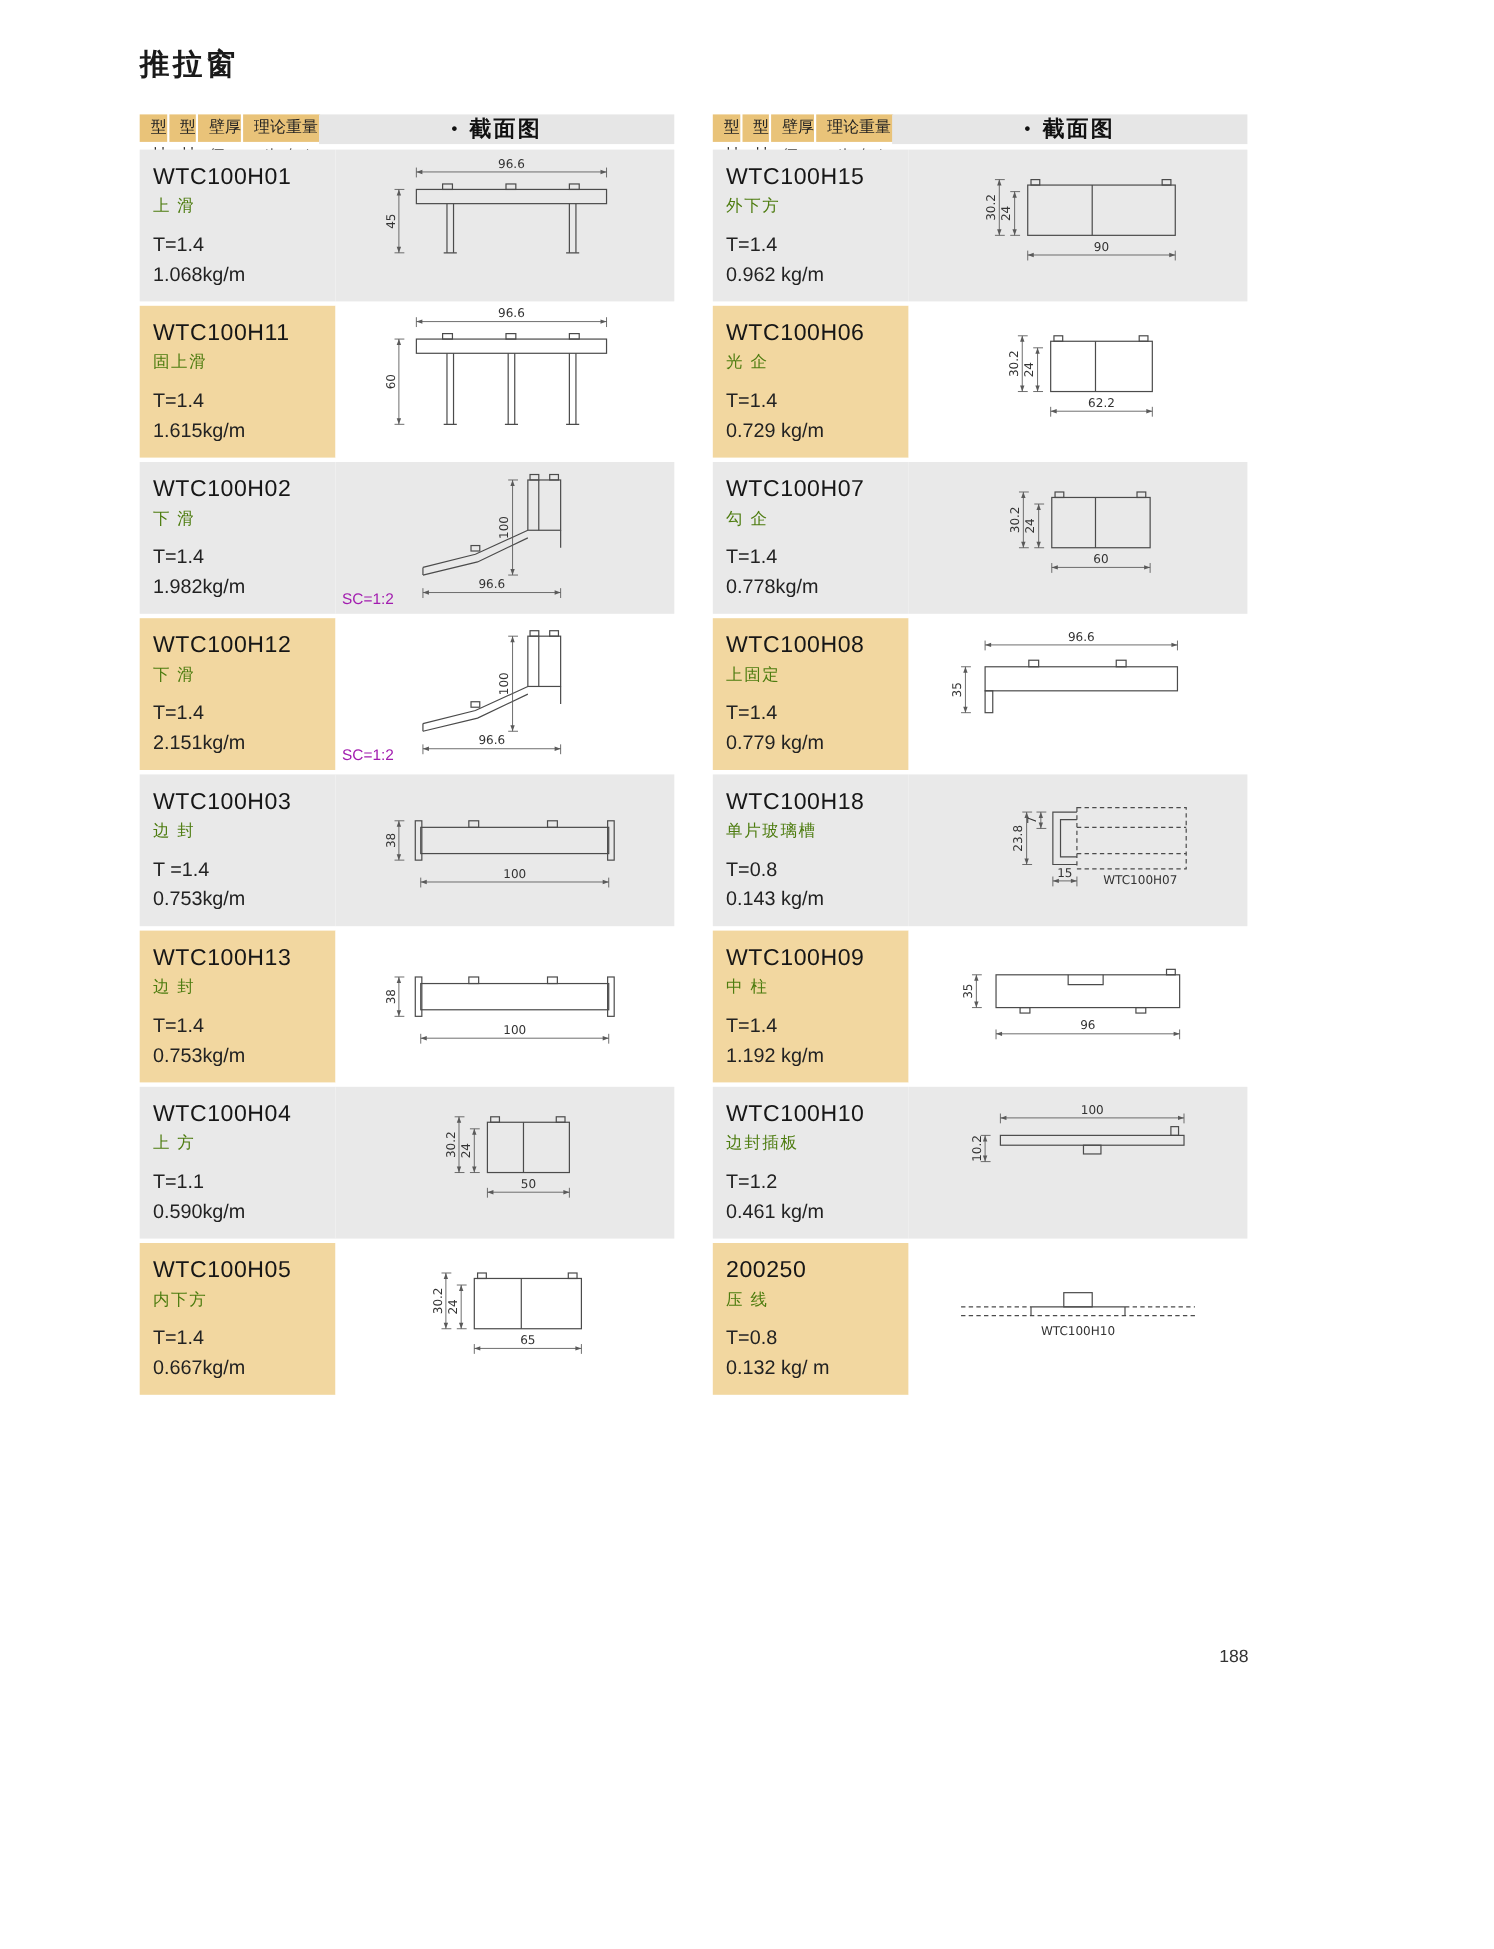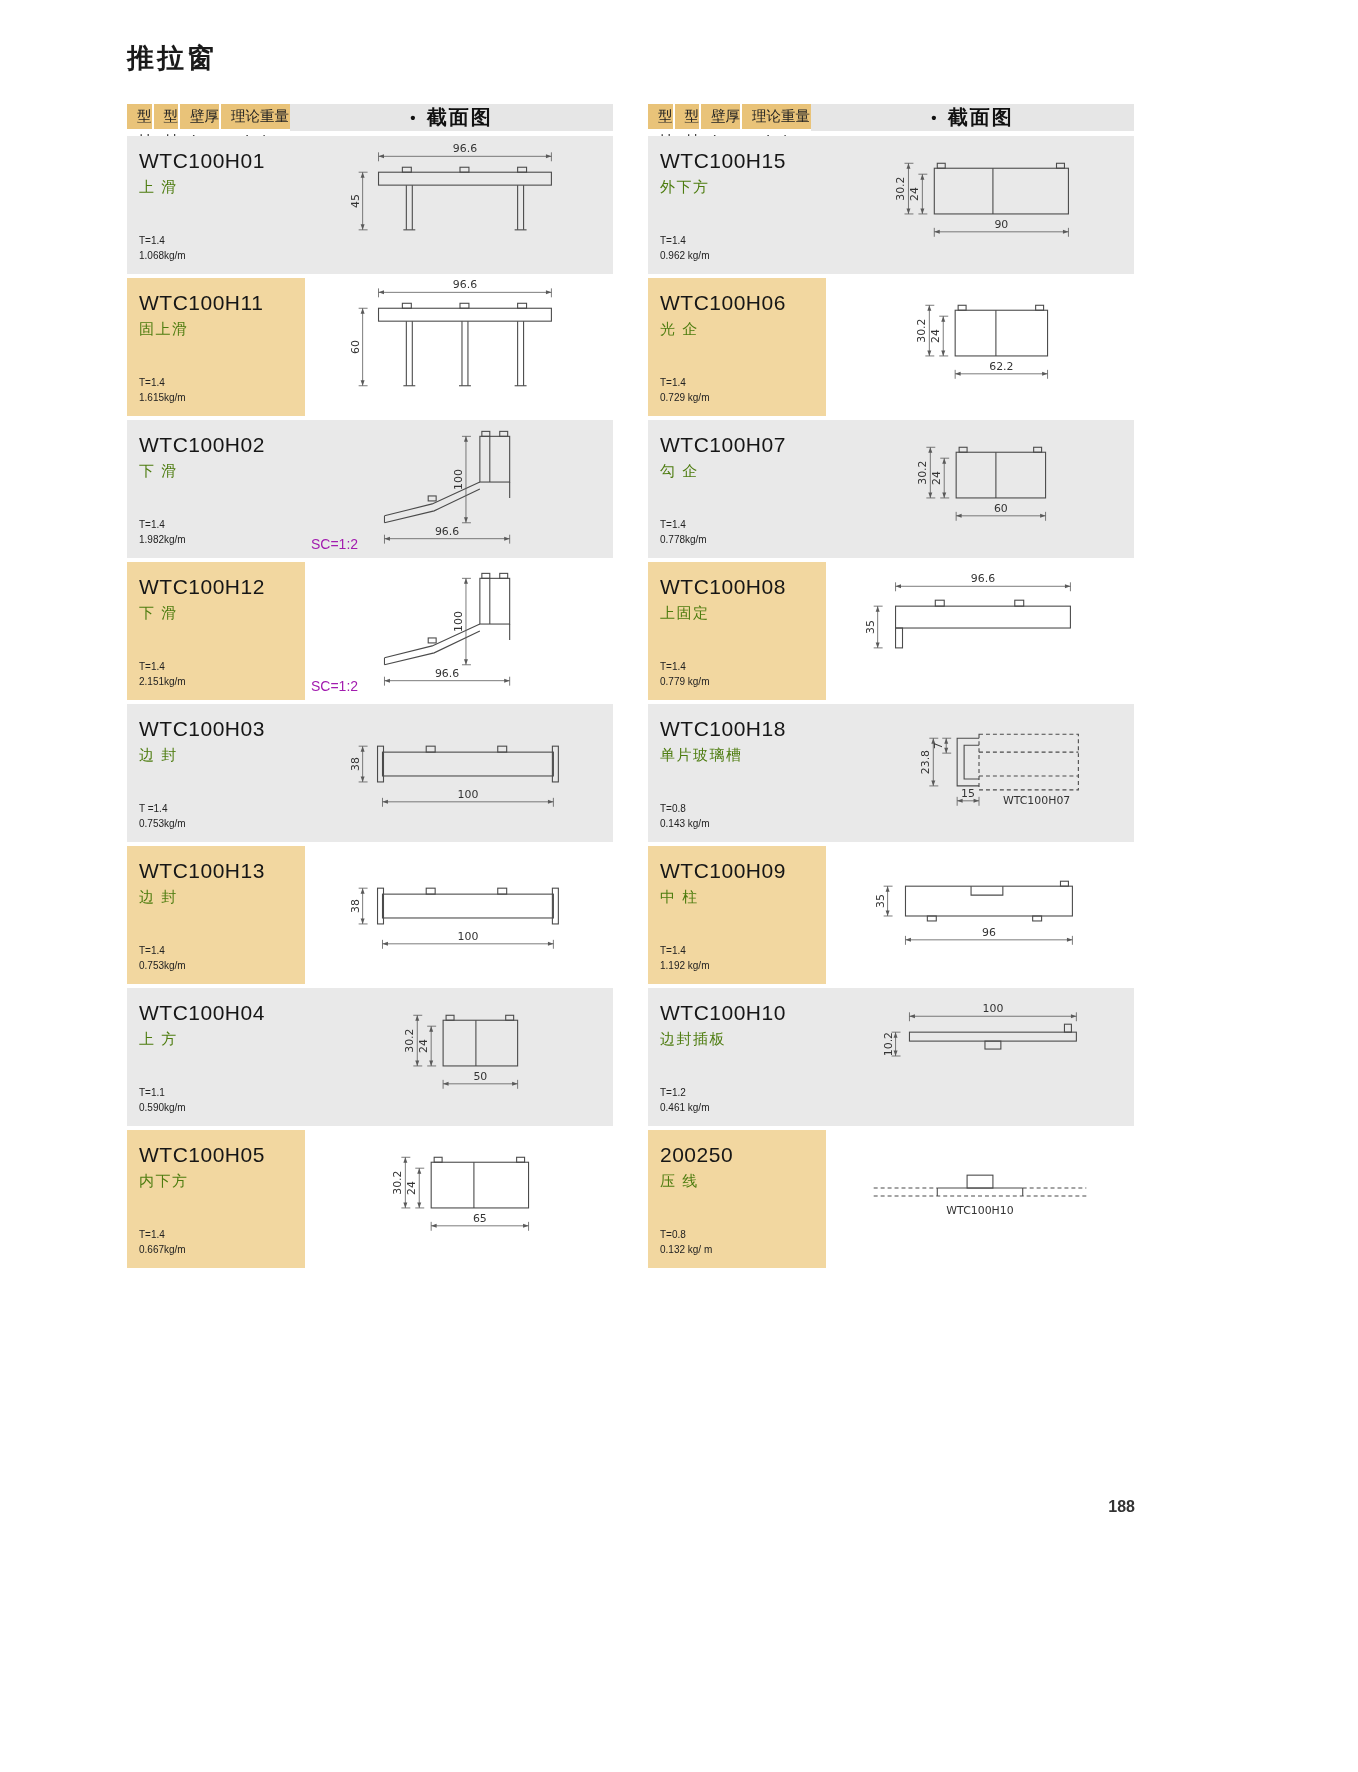--- a/index.html
+++ b/index.html
@@ -20,25 +20,25 @@
   .thead-section{flex:1;background:var(--head-gray,#e6e6e6);display:flex;align-items:center;justify-content:center;font-size:20px;font-weight:600;letter-spacing:2px;color:#111}
   .bullet{margin-right:9px;font-size:15px}
   .row{display:flex;height:138px;margin-bottom:4px}
   .row .info{width:178px;padding:13px 10px 11px 12px;display:flex;flex-direction:column}
   .row.gray .info{background:var(--row-gray,#e9e9e9)}
   .row.gray .draw{background:var(--row-gray,#e9e9e9)}
   .row.tan .info{background:var(--row-tan,#f2d7a0)}
   .row.tan .draw{background:#fff}
   .code{font-size:21px;font-weight:500;letter-spacing:.5px;color:#161616}
   .pname{font-size:15px;margin-top:5px;letter-spacing:1.5px;color:#4d7c0f}
-  .spec{margin-top:auto;font-size:10px;line-height:1.5;color:#222}
+  .spec{margin-top:auto;font-size:18px;line-height:1.5;color:#222}
   .draw{flex:1;position:relative}
   .dwg{position:absolute;left:0;top:0;width:100%;height:100%}
   .note{position:absolute;left:6px;bottom:6px;font-size:14px;color:#a21caf}
-  .pagenum{position:absolute;right:223px;top:1498px;font-size:16px;font-weight:700;color:#333}
+  .pagenum{position:absolute;right:223px;top:1498px;font-size:16px;font-weight:400;color:#333}
   svg .pl{stroke:#4b4b4b;fill:none;stroke-width:1.1}
   svg .dl{stroke:#5a5a5a;fill:none;stroke-width:.8}
   svg .ar{fill:#5a5a5a;stroke:none}
   svg .dt{font-family:"DejaVu Sans",sans-serif;font-size:11px;fill:#333}
   svg .dash{stroke-dasharray:4 3}
 </style>
 </head>
 <body>
 
 <div class="content">

